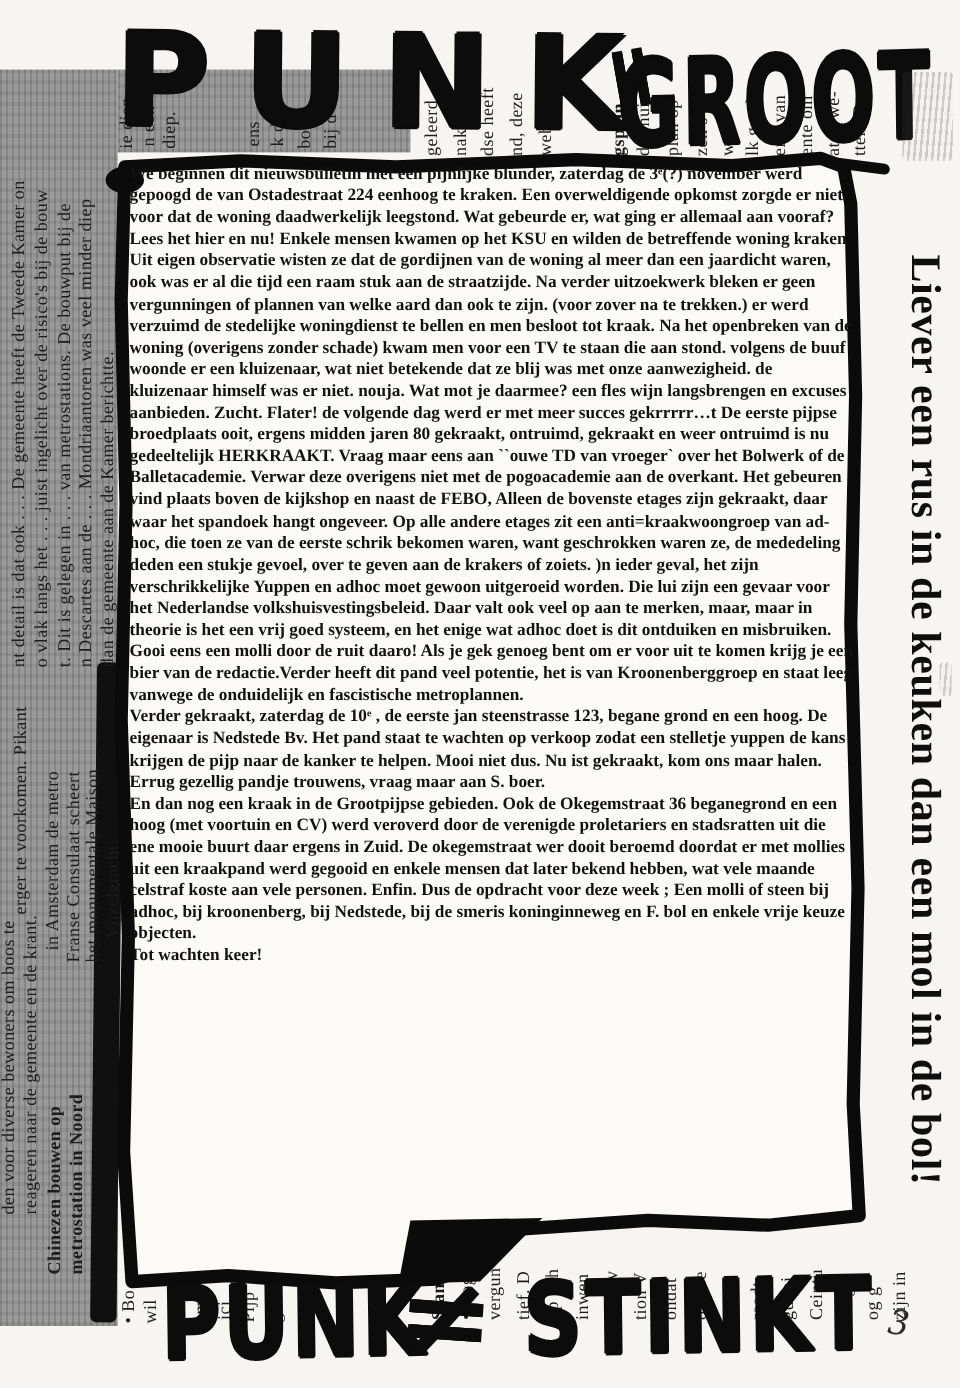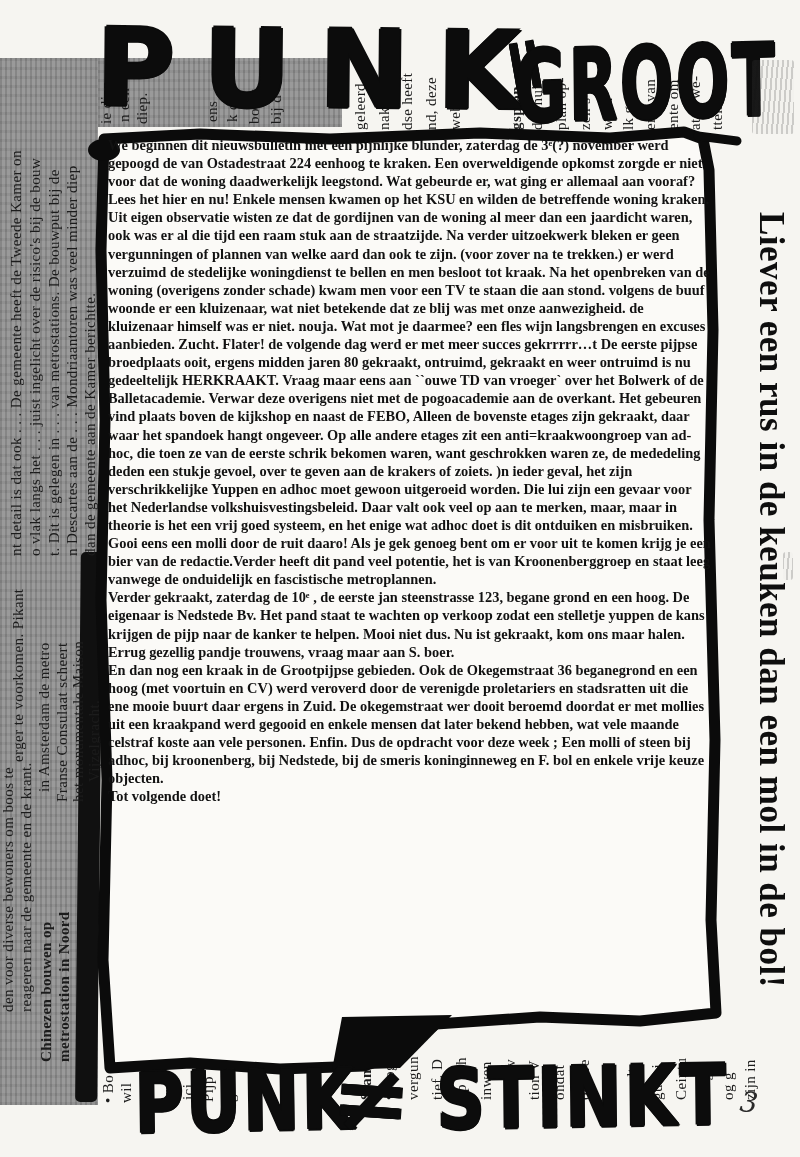--- a/index.html
+++ b/index.html
@@ -131,21 +131,21 @@
              L 103 960 L 107 780 L 101 600 L 105 420 L 101 250 Z" fill="#fbfaf7" stroke="#0b0b0b" stroke-width="11" stroke-linejoin="round" stroke-linecap="round"></path>
     <path d="M 698 136 L 737 141" fill="none" stroke="#0b0b0b" stroke-width="9" stroke-linecap="round"></path>
     <polygon points="342,1017 452,1015 400,1068 332,1070" fill="#0b0b0b"></polygon>
     <ellipse cx="104" cy="150" rx="16" ry="11" fill="#0b0b0b"></ellipse>
   </svg>
 
   <div class="article">
     <p class="body"><span>We beginnen dit nieuwsbulletin met een pijnlijke blunder, zaterdag de 3ᵉ(?) november werd gepoogd de van Ostadestraat 224 eenhoog te kraken. Een overweldigende opkomst zorgde er niet voor dat de woning daadwerkelijk leegstond. Wat gebeurde er, wat ging er allemaal aan vooraf? Lees het hier en nu! Enkele mensen kwamen op het KSU en wilden de betreffende woning kraken. Uit eigen observatie wisten ze dat de gordijnen van de woning al meer dan een jaardicht waren, ook was er al die tijd een raam stuk aan de straatzijde. Na verder uitzoekwerk bleken er geen vergunningen of plannen van welke aard dan ook te zijn. (voor zover na te trekken.) er werd verzuimd de stedelijke woningdienst te bellen en men besloot tot kraak. Na het openbreken van de woning (overigens zonder schade) kwam men voor een TV te staan die aan stond. volgens de buuf woonde er een kluizenaar, wat niet betekende dat ze blij was met onze aanwezigheid. de kluizenaar himself was er niet. nouja. Wat mot je daarmee? een fles wijn langsbrengen en excuses aanbieden. Zucht. Flater! de volgende dag werd er met meer succes gekrrrrr…t De eerste pijpse broedplaats ooit, ergens midden jaren 80 gekraakt, ontruimd, gekraakt en weer ontruimd is nu gedeeltelijk HERKRAAKT.  Vraag maar eens aan ``ouwe TD van vroeger` over het Bolwerk of de Balletacademie. Verwar deze overigens niet met de pogoacademie aan de overkant.  Het gebeuren vind plaats boven de kijkshop en naast de FEBO, Alleen de bovenste etages zijn gekraakt, daar waar het spandoek hangt ongeveer. Op alle andere etages zit een anti=kraakwoongroep van ad-hoc, die toen ze van de eerste schrik bekomen waren, want geschrokken waren ze,  de mededeling deden een stukje gevoel,  over te geven aan de krakers of zoiets. )n ieder geval, het zijn verschrikkelijke Yuppen en adhoc moet gewoon uitgeroeid worden. Die lui zijn een gevaar voor het Nederlandse volkshuisvestingsbeleid. Daar valt ook veel op aan te merken, maar, maar in </span><span class="u">theorie</span><span> is het een vrij goed systeem, en het enige wat adhoc doet is dit ontduiken en misbruiken. Gooi eens een molli door de ruit daaro! Als je gek genoeg bent om er voor uit te komen  krijg je een bier van de redactie.Verder heeft dit pand veel potentie, het is van Kroonenberggroep en staat leeg vanwege de onduidelijk en fascistische metroplannen.</span></p>
     <p class="body">Verder gekraakt, zaterdag de 10ᵉ , de eerste jan steenstrasse 123, begane grond en een hoog.  De eigenaar is Nedstede Bv. Het pand staat te wachten op verkoop zodat een stelletje yuppen de kans krijgen de pijp naar de kanker te helpen. Mooi niet dus. Nu ist gekraakt, kom ons maar halen. Errug gezellig pandje trouwens, vraag maar aan S. boer.</p>
     <p class="body">En dan nog een kraak in de Grootpijpse gebieden.  Ook de Okegemstraat 36 beganegrond en een hoog (met voortuin en CV) werd veroverd door de verenigde proletariers en  stadsratten uit die ene mooie buurt daar ergens in Zuid. De okegemstraat wer dooit beroemd doordat er met mollies uit een kraakpand werd gegooid en enkele mensen dat later bekend hebben, wat vele maande celstraf koste aan vele personen. Enfin. Dus de opdracht voor deze week ; Een molli of steen bij adhoc, bij kroonenberg, bij Nedstede, bij de smeris koninginneweg en F. bol en enkele vrije keuze objecten.</p>
-    <p class="body">Tot volgende doet!</p>
+    <p class="body">Tot wachten keer!</p>
   </div>
 
   <div>
     <span class="hand t-punk">PUNK</span>
     <span class="hand t-eq">=</span>
     <span class="hand t-groot">GROOT</span>
   </div>
   <div>
     <span class="hand b-punk">PUNK</span>
     <span class="hand b-neq">≠</span>

